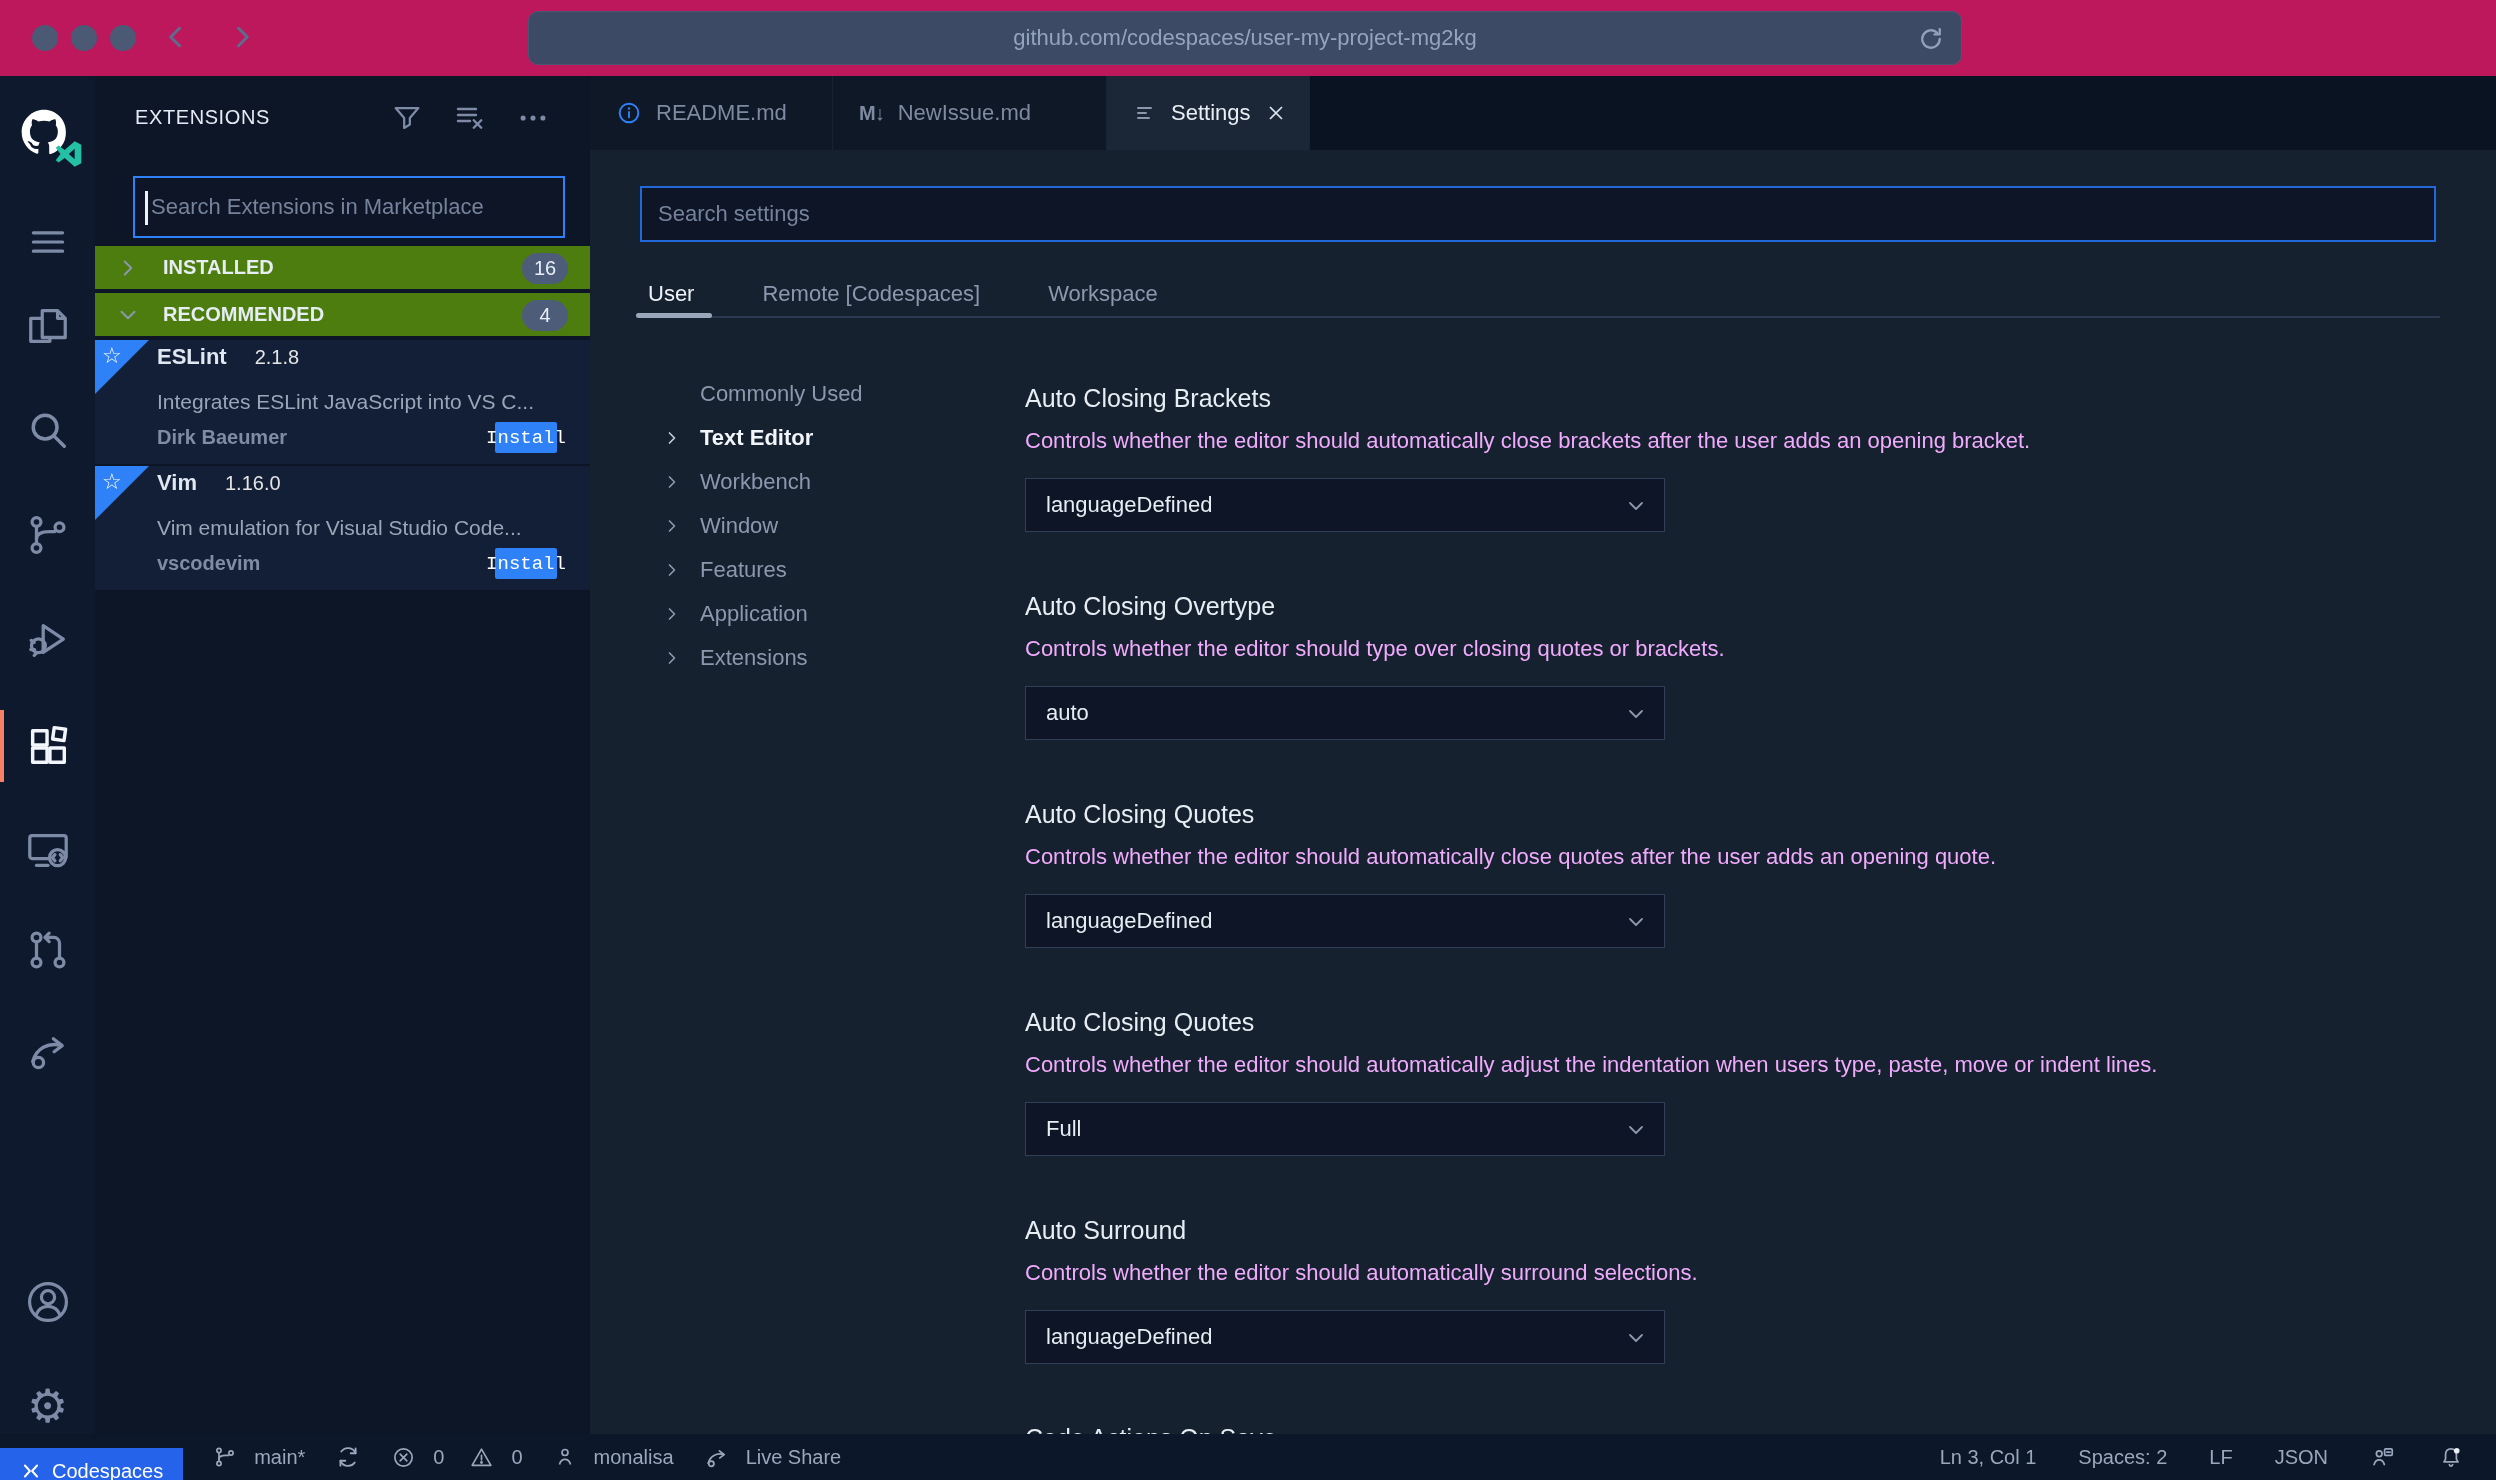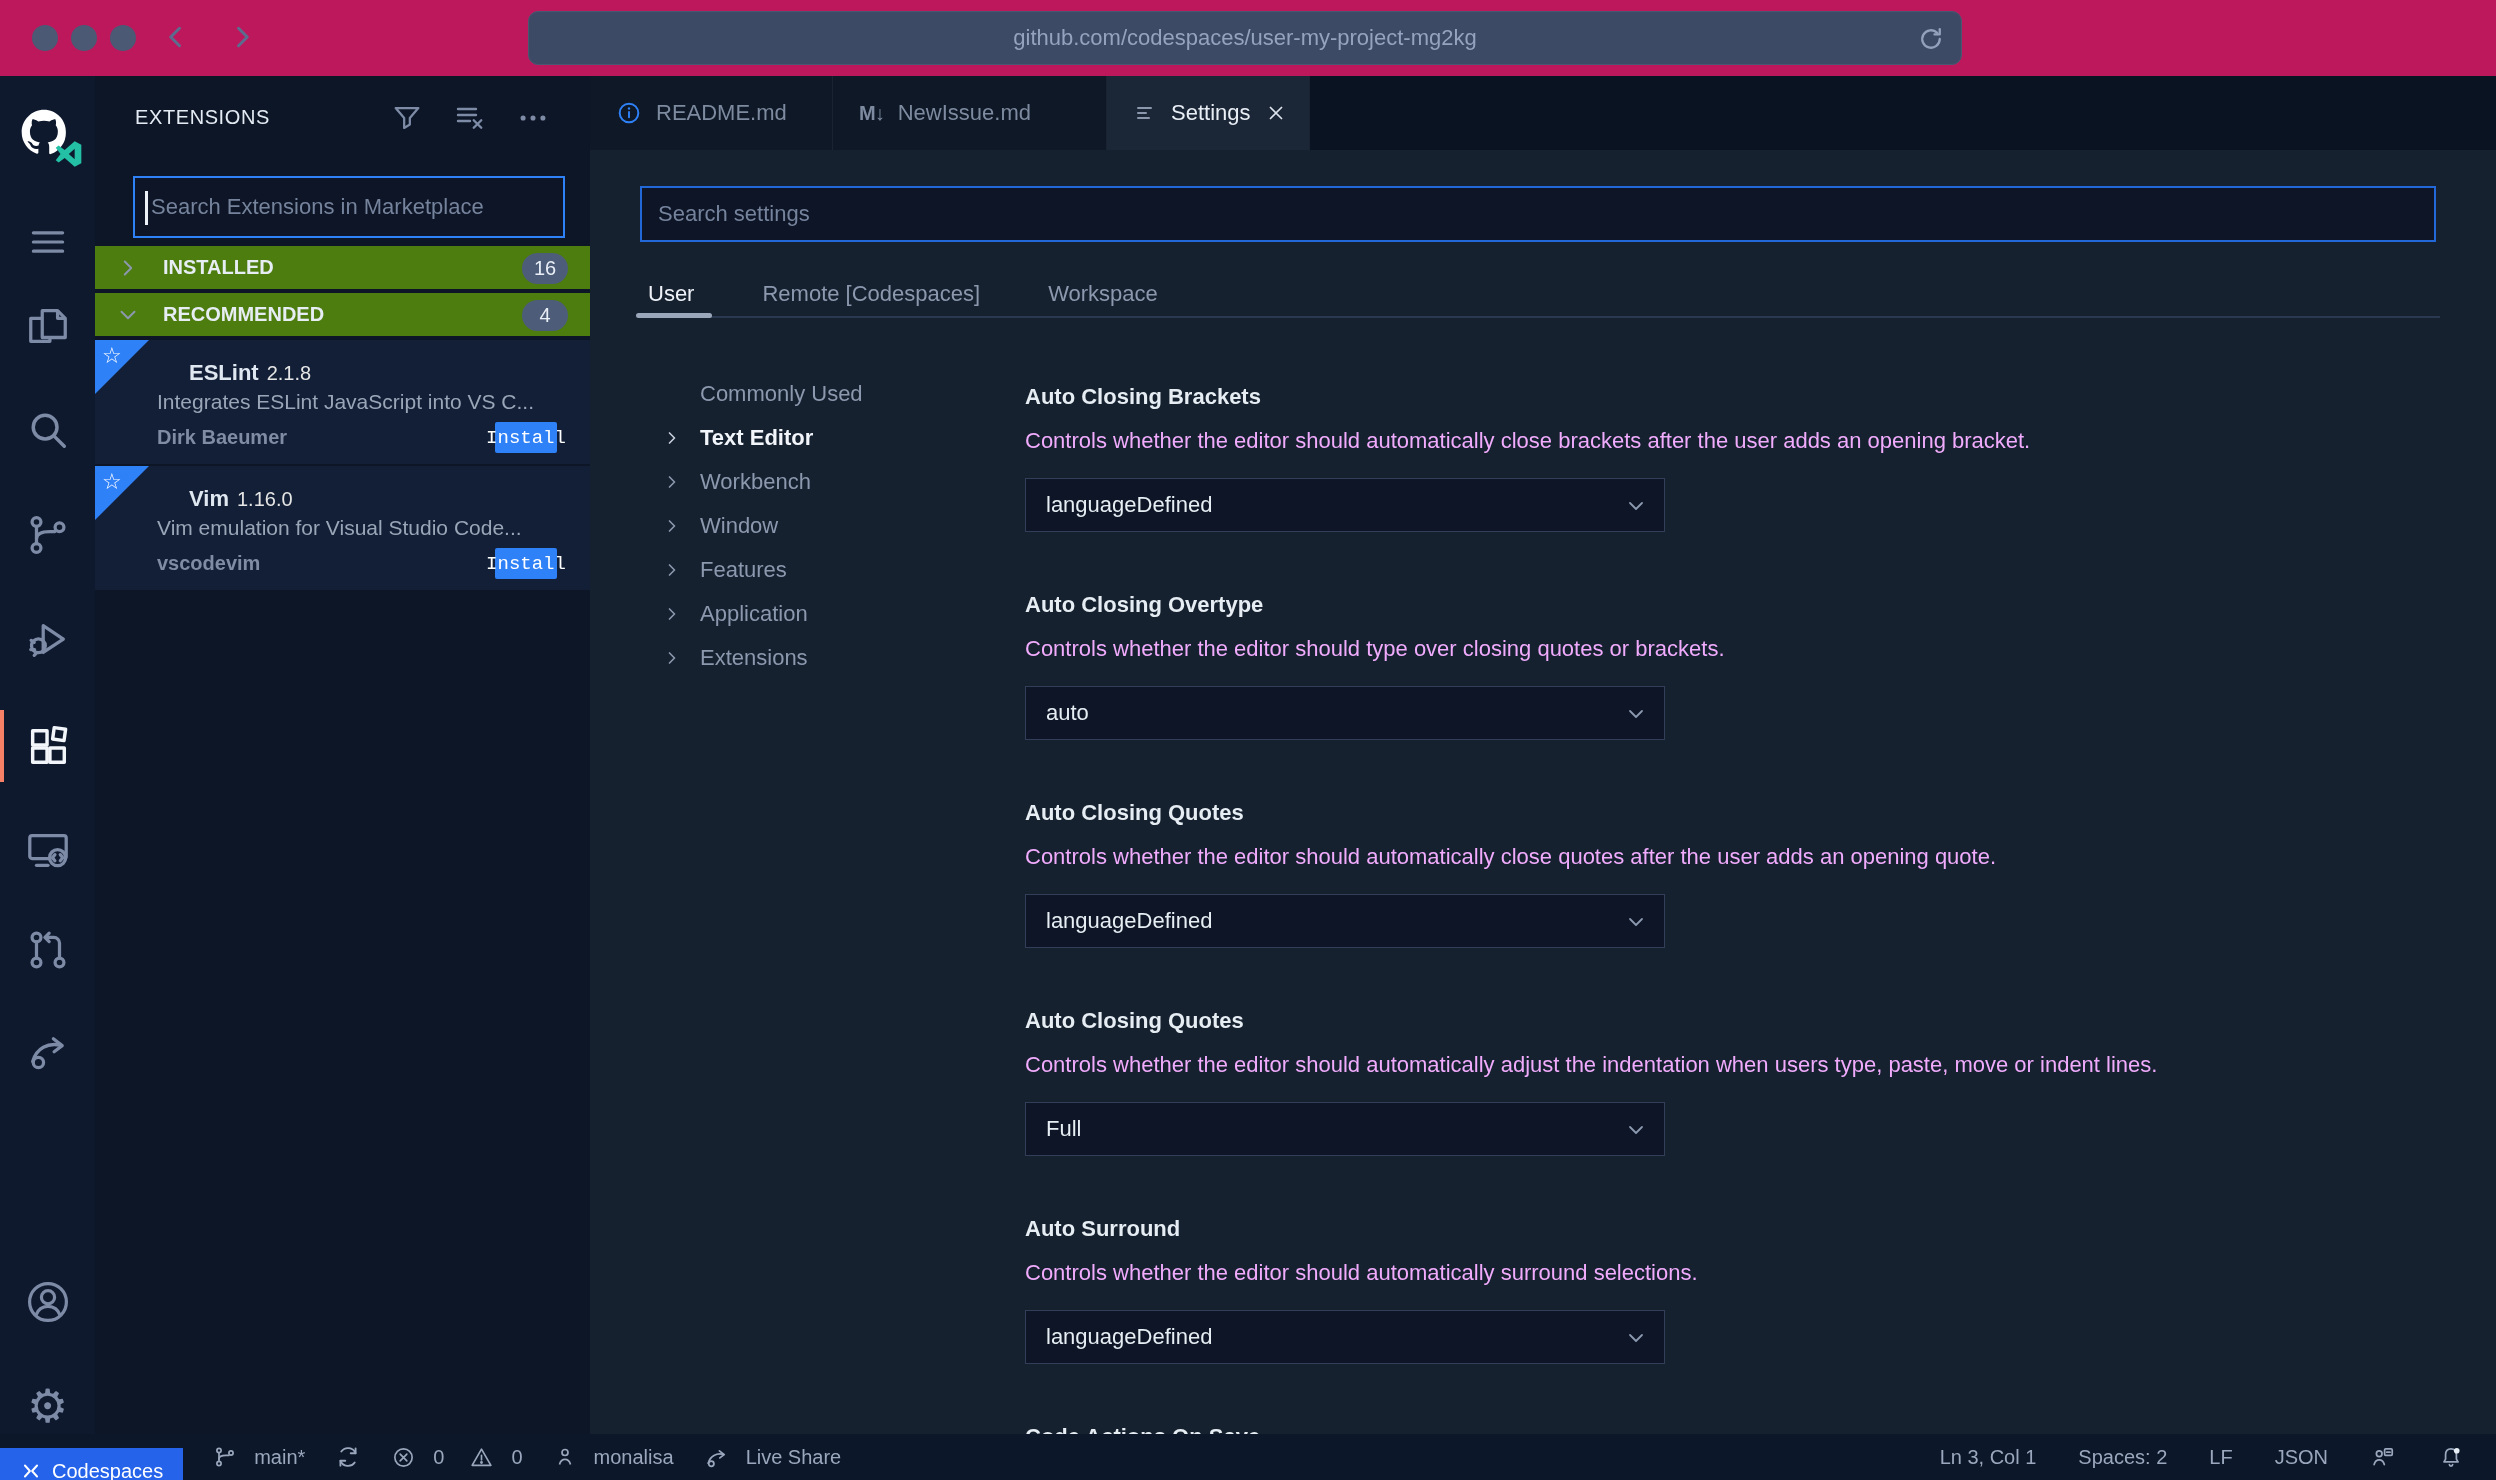--- a/index.html
+++ b/index.html
@@ -44,21 +44,21 @@
     display:flex; align-items:center; border-bottom:2px solid #0c1626; }
   .sb-section .chev { margin-left:20px; }
   .sb-section .lbl { margin-left:22px; color:#e6edf3; font-weight:bold; font-size:20px; }
   .badge { position:absolute; right:22px; top:7px; min-width:46px; height:31px; padding:0 10px;
     background:#4d5d79; border-radius:16px; color:#e9eef6; font-size:20px;
     display:flex; align-items:center; justify-content:center; }
   .ext-item { position:absolute; left:0; width:495px; height:124px; background:#121f36; overflow:hidden; }
   .ribbon { position:absolute; left:0; top:0; width:0; height:0;
     border-top:54px solid #2f81f7; border-right:54px solid transparent; }
   .ribbon-star { position:absolute; left:7px; top:3px; color:#fff; font-size:22px; }
-  .ext-name-row { position:absolute; left:62px; top:20px; display:flex; align-items:baseline; gap:8px;margin-left:32px; }
+  .ext-name-row { position:absolute; left:62px; top:4px; display:flex; align-items:baseline; gap:28px; }
   .ext-name { color:#dfe7f1; font-weight:bold; font-size:22px; }
   .ext-version { color:#e5e5e5; font-size:20px; }
   .ext-desc { position:absolute; left:62px; top:50px; width:400px; color:#9aa6b8; font-size:21px;
     white-space:nowrap; overflow:hidden; }
   .ext-author { position:absolute; left:62px; top:86px; color:#7f8ca3; font-weight:bold; font-size:20px; }
   .install-btn { position:absolute; right:33px; top:82px; width:62px; height:31px; background:#2f81f7;
     color:#fff; font-size:19px; border:none; border-radius:2px; display:flex; align-items:center;
     justify-content:center; font-family:Liberation Mono, monospace; }
 
   
@@ -84,21 +84,21 @@
     background:#9aa6ba; border-radius:3px; }
 
   .toc { position:absolute; left:72px; top:222px; width:330px; }
   .toc-item { height:44px; display:flex; align-items:center; gap:18px; color:#8b98ae; font-size:22px; }
   .toc-item .chev { width:20px; flex:none; }
   .toc-item .no-chev { width:20px; flex:none; }
   .toc-item.active { color:#f2f6fb; font-weight:bold; }
 
   .set-list { position:absolute; left:435px; top:214px; width:1440px; padding-top:20px; }
   .set-block { margin-bottom:60px; }
-  .set-title { color:#e6edf3; font-size:22px; font-weight:bold; height:28px; }
+  .set-title { color:#e6edf3; font-size:25px; font-weight:normal; height:28px; }
   .set-desc { margin-top:16px; color:#f0abfc; font-size:22px; height:28px; white-space:nowrap; }
   .dropdown { position:relative; margin-top:22px; width:640px; height:54px; background:#0d1526;
     border:1px solid #323f58; display:flex; align-items:center; padding:0 20px; }
   .dropdown .val { color:#e6edf3; font-size:22px; }
   .dropdown .dd-chev { position:absolute; right:16px; top:15px; }
 
   
   .statusbar { position:absolute; left:0; top:1434px; width:2496px; height:46px; background:#0c1729;
     display:flex; align-items:center; color:#9aa7bd; font-size:20px; }
   .sb-left { display:flex; align-items:center; height:100%; flex:1; }

